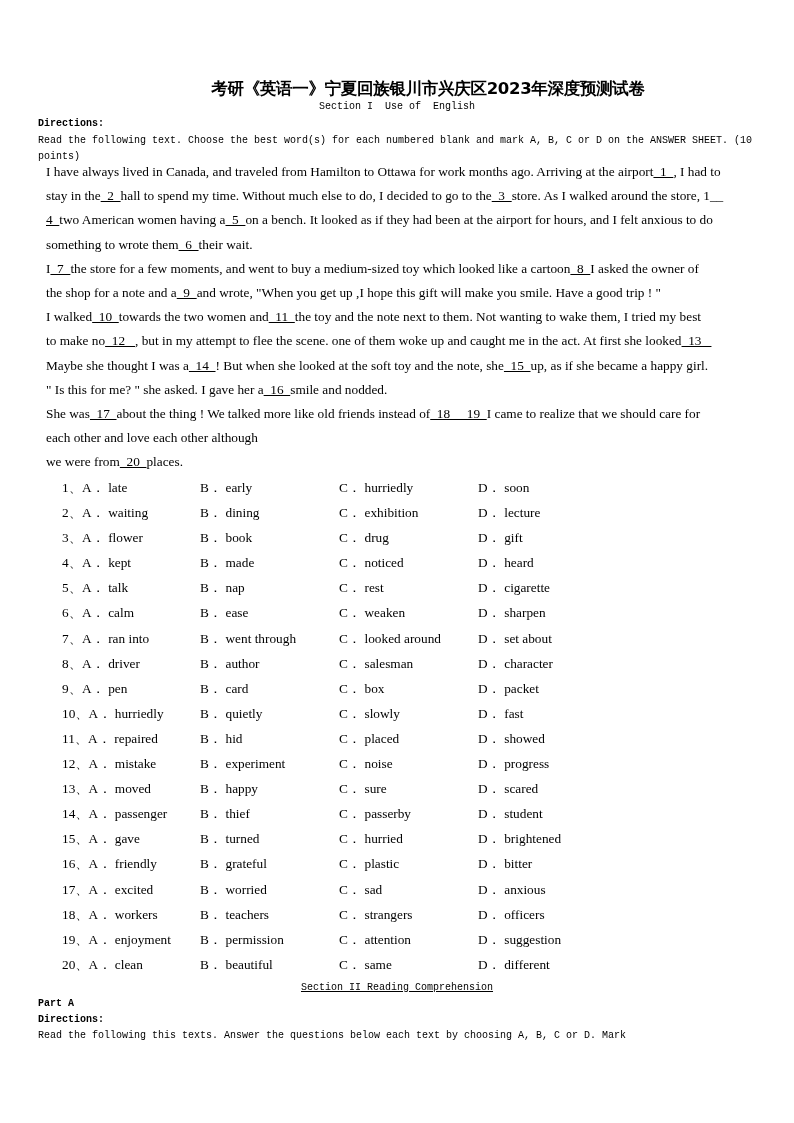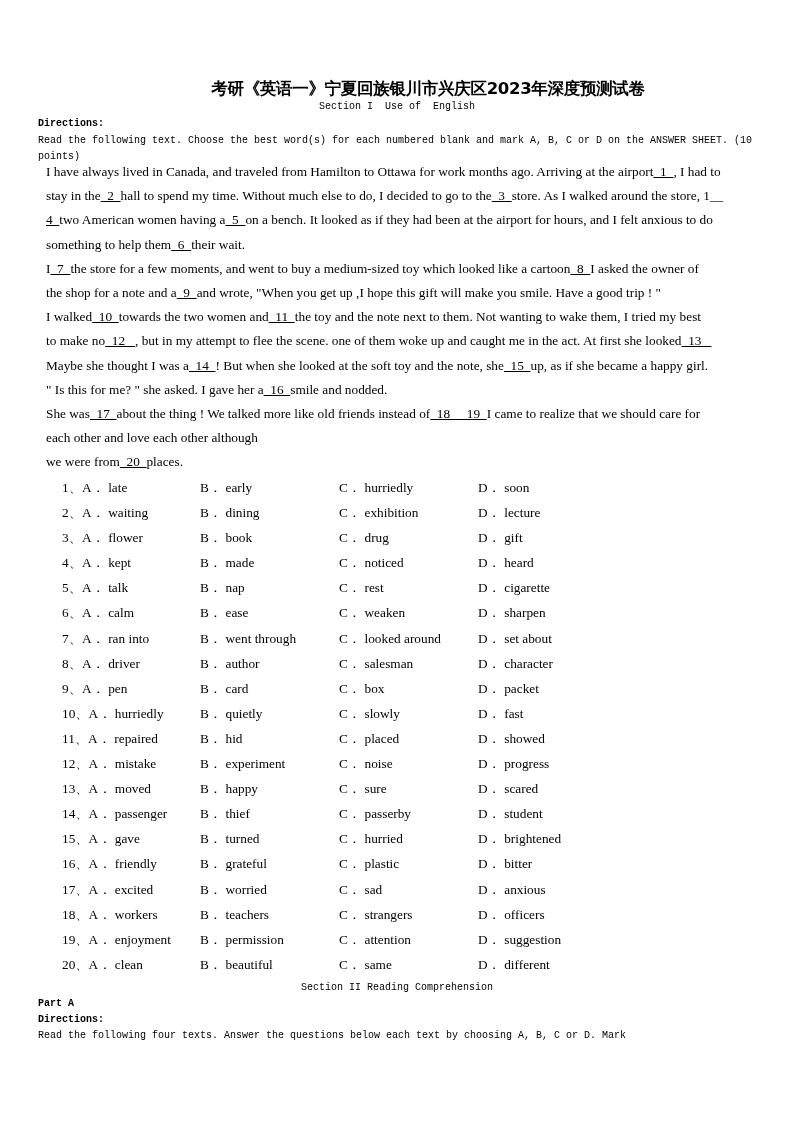--- a/index.html
+++ b/index.html
@@ -17,39 +17,39 @@
   .passage { position: absolute; left: 38px; top: 160px; width: 730px; margin-left: 8px; }
   .pline { height: 24.2px; line-height: 24.2px; white-space: nowrap; }
   .blank { text-decoration: underline; white-space: pre; }
   .options { position: absolute; left: 38px; top: 475px; width: 720px; }
   .orow { height: 25.1px; line-height: 25.1px; position: relative; white-space: nowrap; margin-left: 24px; }
   .orow span { position: absolute; top: 0; }
   .o-a { left: 0; }
   .o-b { left: 138px; }
   .o-c { left: 277px; }
   .o-d { left: 416px; }
-  .sec2 { position: absolute; left: 0; width: 794px; top: 982px; text-align: center; }
+  .sec2 { position: absolute; left: 0; width: 794px; top: 982px; text-align: center; text-decoration: underline; }
   .parta { position: absolute; left: 38px; top: 998px; font-weight: bold; font-family: Liberation Mono, monospace; }
   .dir2 { position: absolute; left: 38px; top: 1014px; font-weight: bold; }
   .dir2-text { position: absolute; left: 38px; top: 1030px; white-space: nowrap; }
 </style>
 </head>
 <body>
 
 <div class="page">
   <div class="title">考研《英语一》宁夏回族银川市兴庆区2023年深度预测试卷</div>
   <div class="subtitle mono">Section I  Use of  English</div>
   <div class="dir-head mono">Directions:</div>
   <div class="dir-text mono">Read the following text. Choose the best word(s) for each numbered blank and mark A, B, C or D on the ANSWER SHEET. (10 points)</div>
 
   <div class="passage serif" id="passage">
       <div class="pline"><span>I have always lived in Canada, and traveled from Hamilton to Ottawa for work months ago. Arriving at the airport</span><span class="blank">&nbsp;&nbsp;1&nbsp;&nbsp;</span><span>, I had to</span></div>
       <div class="pline"><span>stay in the</span><span class="blank">&nbsp;&nbsp;2&nbsp;&nbsp;</span><span>hall to spend my time. Without much else to do, I decided to go to the</span><span class="blank">&nbsp;&nbsp;3&nbsp;&nbsp;</span><span>store. As I walked around the store, 1__</span></div>
       <div class="pline"><span class="blank">4&nbsp;&nbsp;</span><span>two American women having a</span><span class="blank">&nbsp;&nbsp;5&nbsp;&nbsp;</span><span>on a bench. It looked as if they had been at the airport for hours, and I felt anxious to do</span></div>
-      <div class="pline"><span>something to help them</span><span class="blank">&nbsp;&nbsp;6&nbsp;&nbsp;</span><span>their wait.</span></div>
+      <div class="pline"><span>something to wrote them</span><span class="blank">&nbsp;&nbsp;6&nbsp;&nbsp;</span><span>their wait.</span></div>
       <div class="pline"><span>I</span><span class="blank">&nbsp;&nbsp;7&nbsp;&nbsp;</span><span>the store for a few moments, and went to buy a medium-sized toy which looked like a cartoon</span><span class="blank">&nbsp;&nbsp;8&nbsp;&nbsp;</span><span>I asked the owner of</span></div>
       <div class="pline"><span>the shop for a note and a</span><span class="blank">&nbsp;&nbsp;9&nbsp;&nbsp;</span><span>and wrote, "When you get up ,I hope this gift will make you smile. Have a good trip ! "</span></div>
       <div class="pline"><span>I walked</span><span class="blank">&nbsp;&nbsp;10&nbsp;&nbsp;</span><span>towards the two women and</span><span class="blank">&nbsp;&nbsp;11&nbsp;&nbsp;</span><span>the toy and the note next to them. Not wanting to wake them, I tried my best</span></div>
       <div class="pline"><span>to make no</span><span class="blank">&nbsp;&nbsp;12&nbsp;&nbsp;&nbsp;</span><span>, but in my attempt to flee the scene. one of them woke up and caught me in the act. At first she looked</span><span class="blank">&nbsp;&nbsp;13&nbsp;&nbsp;&nbsp;</span></div>
       <div class="pline"><span>Maybe she thought I was a</span><span class="blank">&nbsp;&nbsp;14&nbsp;&nbsp;</span><span>! But when she looked at the soft toy and the note, she</span><span class="blank">&nbsp;&nbsp;15&nbsp;&nbsp;</span><span>up, as if she became a happy girl.</span></div>
       <div class="pline"><span>" Is this for me? " she asked. I gave her a</span><span class="blank">&nbsp;&nbsp;16&nbsp;&nbsp;</span><span>smile and nodded.</span></div>
       <div class="pline"><span>She was</span><span class="blank">&nbsp;&nbsp;17&nbsp;&nbsp;</span><span>about the thing ! We talked more like old friends instead of</span><span class="blank">&nbsp;&nbsp;18&nbsp;&nbsp;&nbsp;&nbsp;&nbsp;19&nbsp;&nbsp;</span><span>I came to realize that we should care for</span></div>
       <div class="pline"><span>each other and love each other although</span></div>
       <div class="pline"><span>we were from</span><span class="blank">&nbsp;&nbsp;20&nbsp;&nbsp;</span><span>places.</span></div>
     </div>
@@ -173,14 +173,14 @@
         <span class="o-a">20、A．&nbsp;clean</span>
         <span class="o-b">B．&nbsp;beautiful</span>
         <span class="o-c">C．&nbsp;same</span>
         <span class="o-d">D．&nbsp;different</span>
       </div>
     </div>
 
   <div class="sec2 mono">Section II Reading Comprehension</div>
   <div class="parta mono">Part A</div>
   <div class="dir2 mono">Directions:</div>
-  <div class="dir2-text mono">Read the following four texts. Answer the questions below each text by choosing A, B, C or D. Mark</div>
+  <div class="dir2-text mono">Read the following this texts. Answer the questions below each text by choosing A, B, C or D. Mark</div>
 </div>
 
 </body></html>

